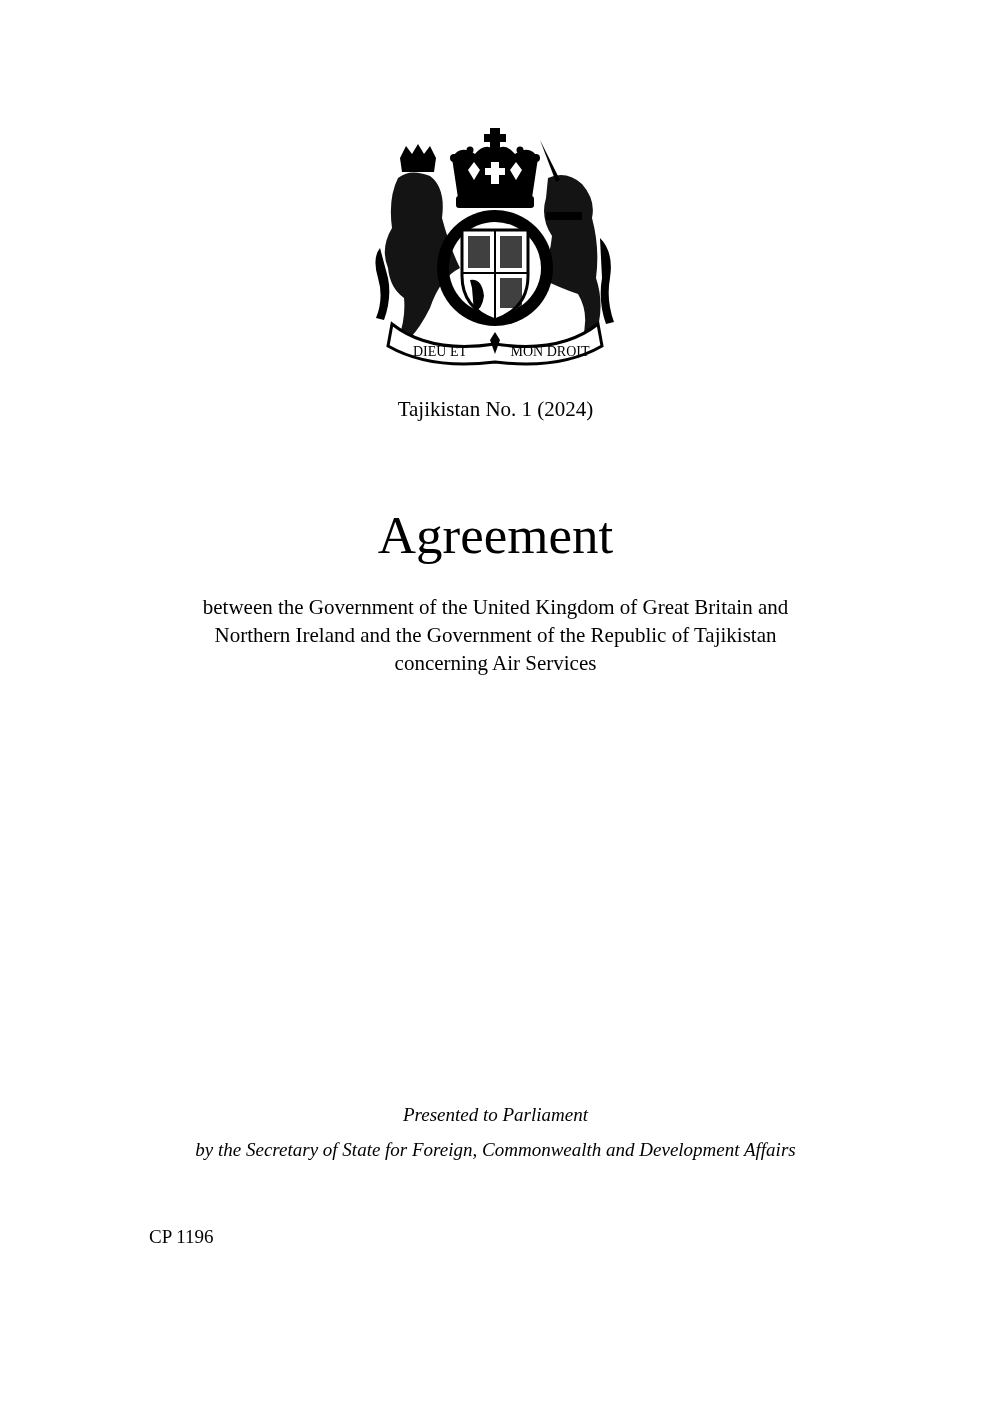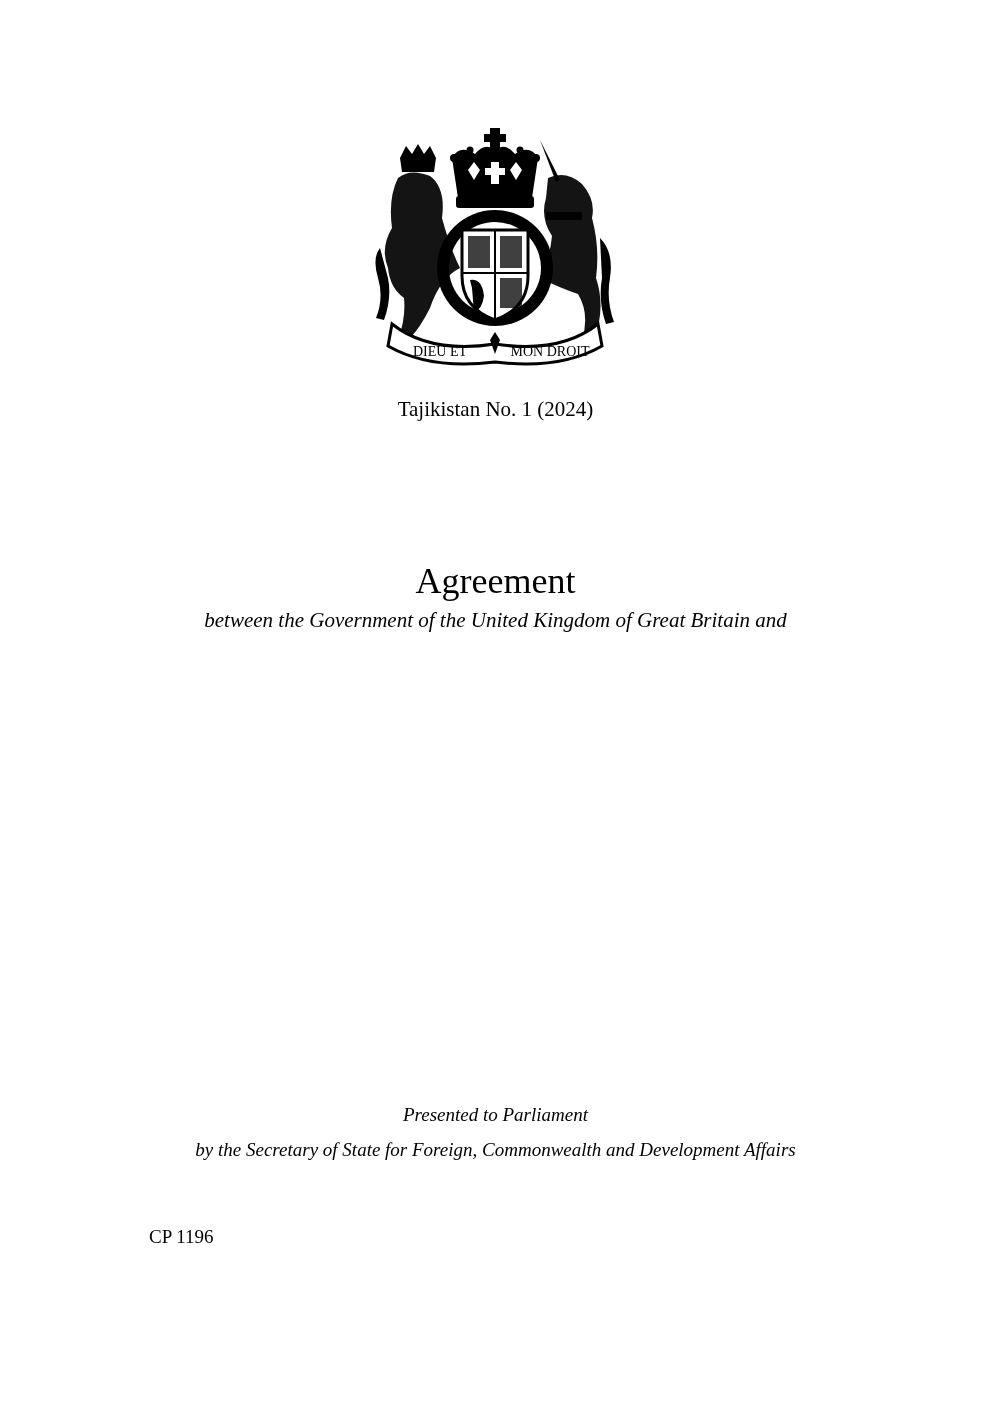--- a/index.html
+++ b/index.html
@@ -2,23 +2,23 @@
 <html><head>
 <meta charset="utf-8">
 <style>
   html, body { margin: 0; padding: 0; background: #ffffff; }
   body { width: 991px; height: 1401px; position: relative; overflow: hidden;
          font-family: "Liberation Serif", "DejaVu Serif", serif; color: #000; }
   .page { position: absolute; left: 0; top: 0; width: 991px; height: 1401px; background: #fff; }
   .crest { position: absolute; left: 370px; top: 118px; width: 250px; height: 250px; }
   .center { position: absolute; left: 0; width: 991px; text-align: center; }
   .series { top: 396px; font-size: 21px; line-height: 26px; text-align: center; }
-  .title { top: 506px; font-size: 36px; line-height: 58px; margin-top: 46px; }
+  .title { top: 506px; font-size: 53px; line-height: 58px; }
   .subtitle { top: 592px; font-size: 21px; line-height: 25px; }
-  .subtitle div { margin: 16px; font-style: italic; }
+  .subtitle div { margin: 3px; }
   .place { top: 787px; font-size: 15px; line-height: 18px; }
   .status { top: 901px; font-size: 15px; line-height: 18px; }
   .presented { top: 1092px; font-size: 19px; line-height: 22.5px; font-style: italic; }
   .presented div { margin: 12px; }
   .cp { position: absolute; left: 149px; top: 1226px; font-size: 19px; line-height: 22px; }
 </style>
 </head>
 <body>
 
 <div class="page">
@@ -75,20 +75,22 @@
       <path d="M120 222 l5 -8 l5 8 l-5 14 z" fill="#000"></path>
     </svg>
   </div>
 
   <div class="center series">Tajikistan No. 1 (2024)</div>
 
   <div class="center title">Agreement</div>
 
   <div class="center subtitle">
     <div>between the Government of the United Kingdom of Great Britain and</div>
+    <div>Northern Ireland and the Government of the Republic of Tajikistan</div>
+    <div>concerning Air Services</div>
   </div>
 
 
 
   <div class="center presented">
     <div>Presented to Parliament</div>
     <div>by the Secretary of State for Foreign, Commonwealth and Development Affairs</div>
   </div>
 
   <div class="cp">CP 1196</div>

